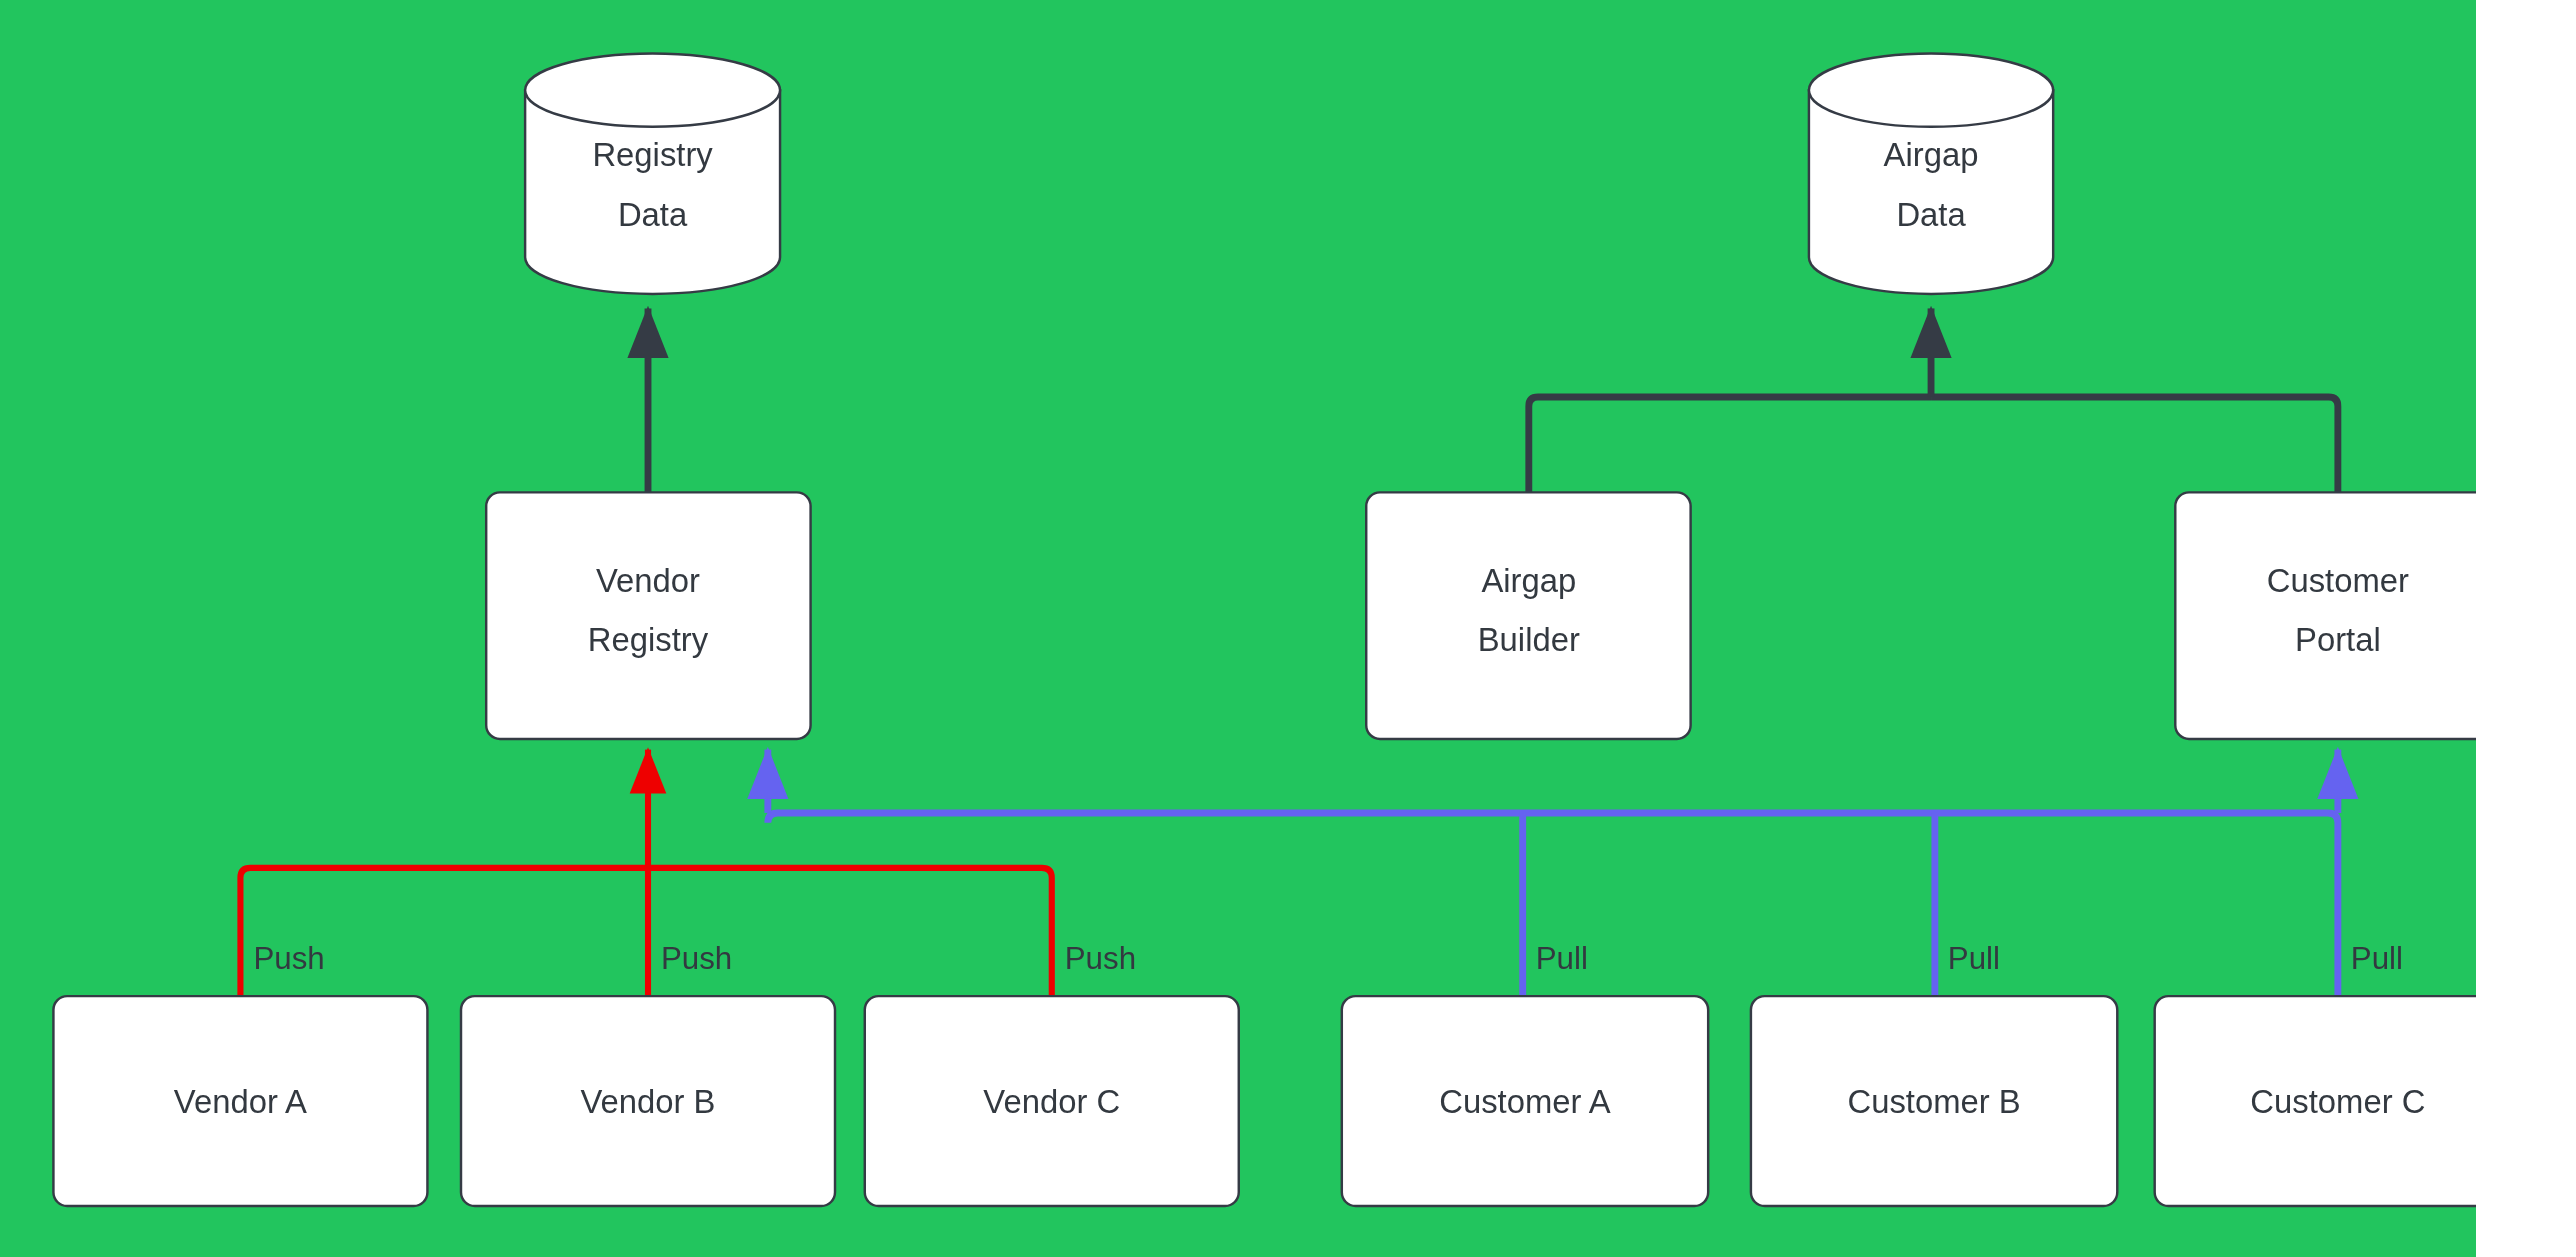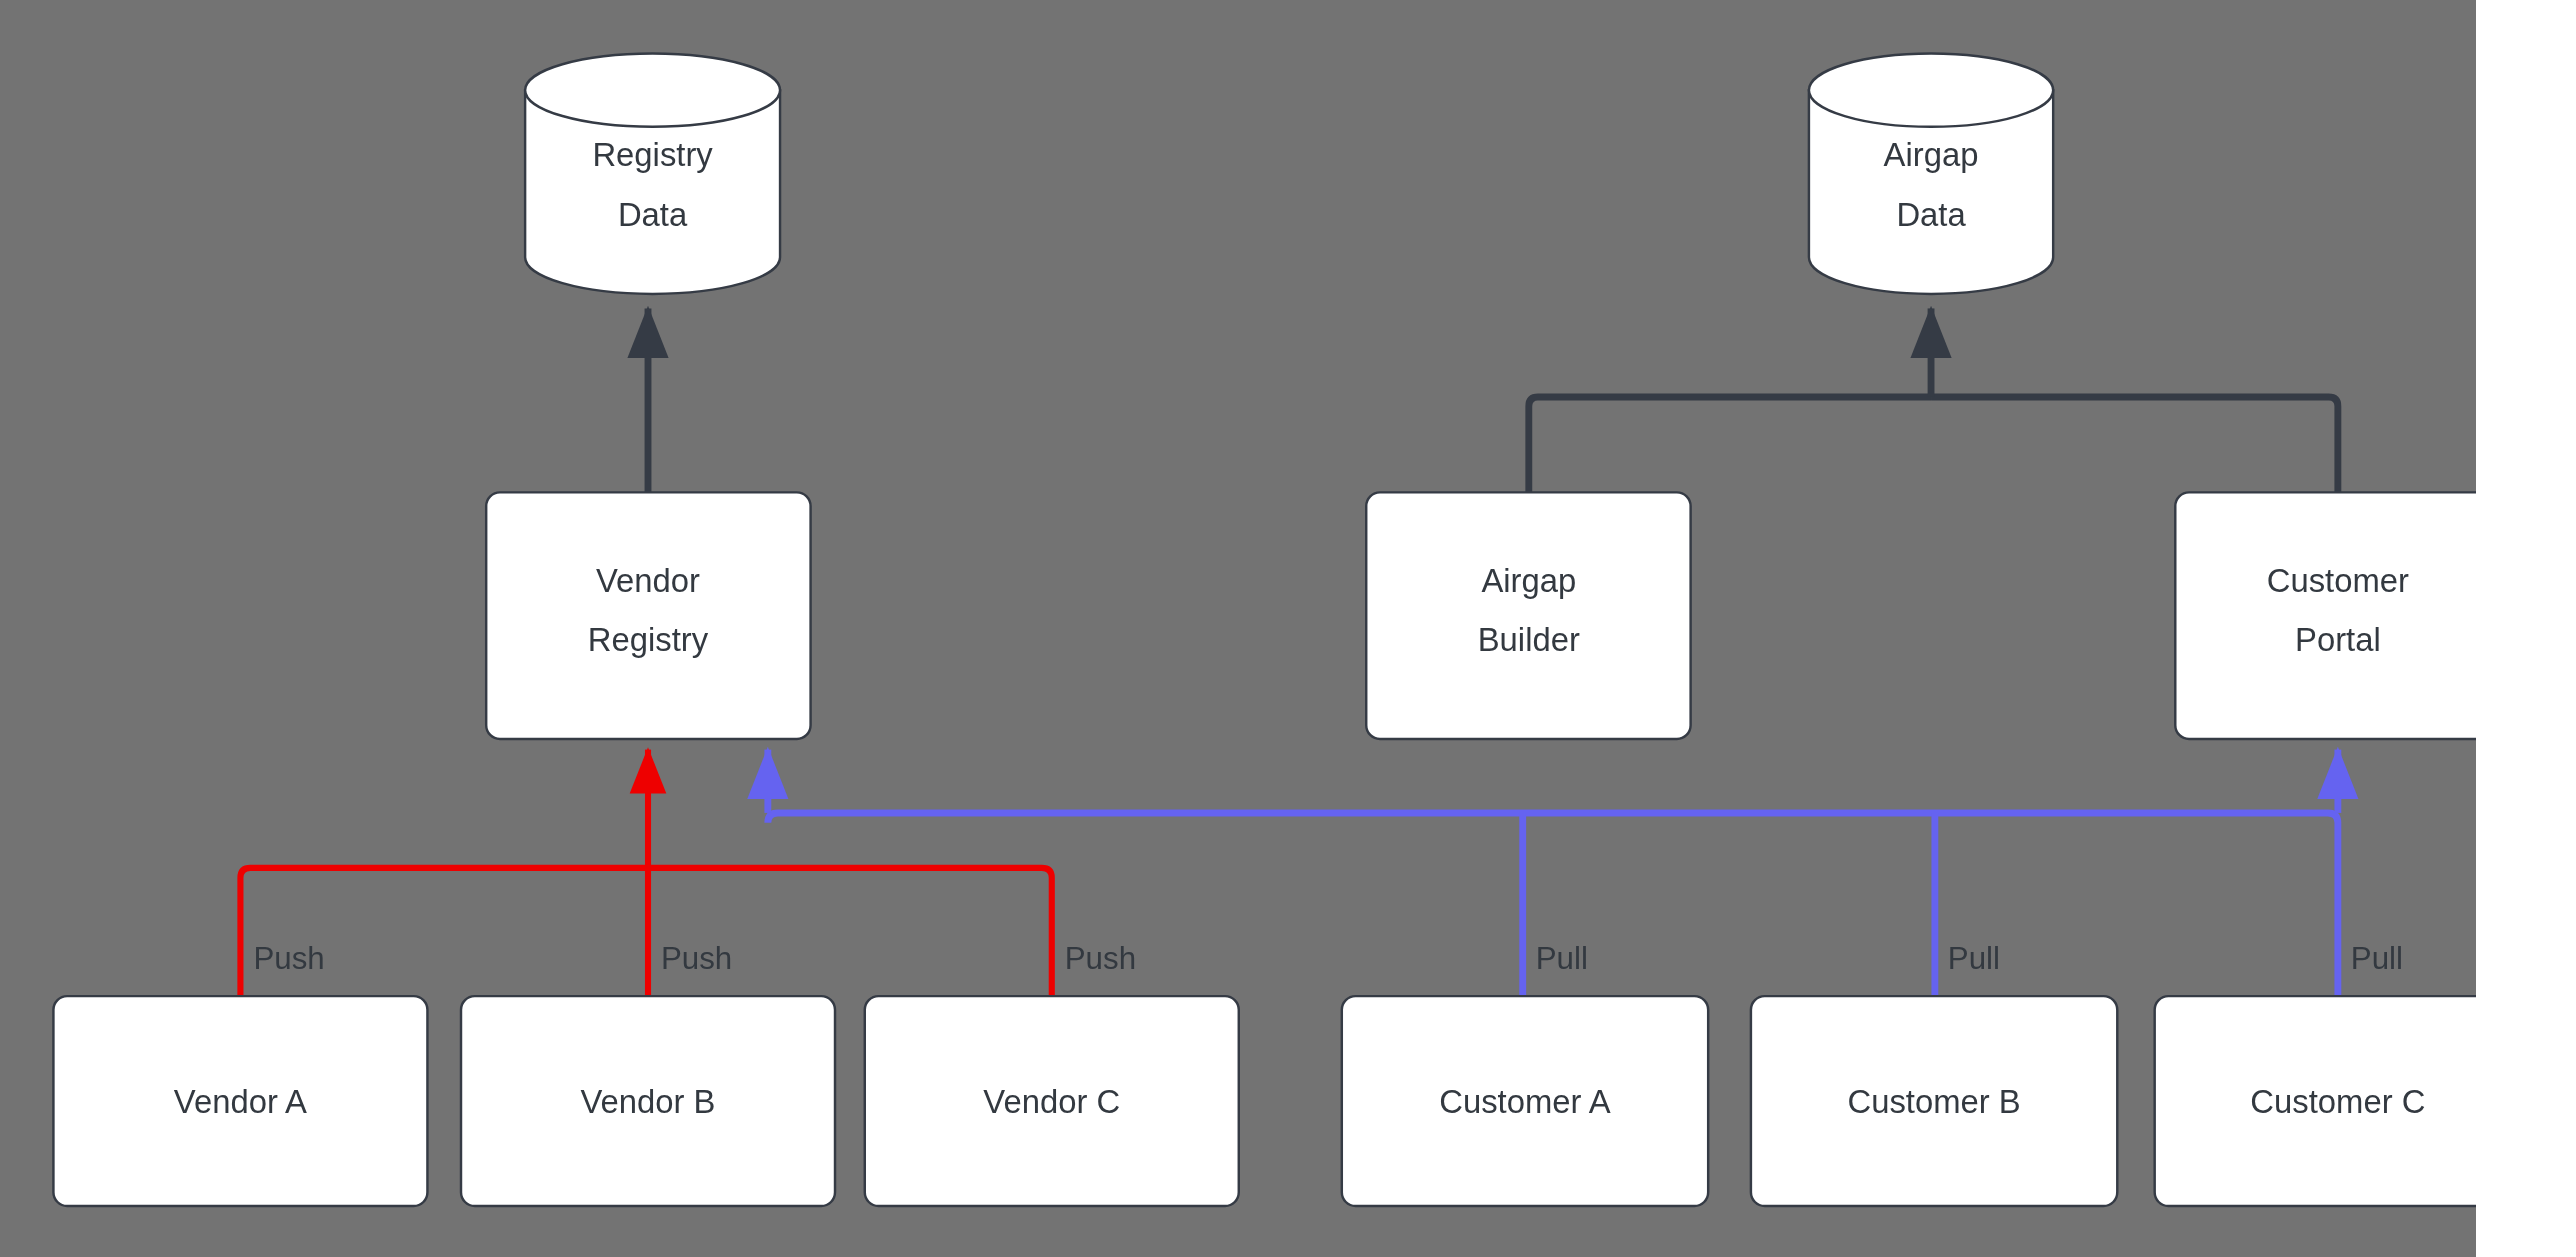--- a/index.html
+++ b/index.html
@@ -7,21 +7,21 @@
     padding: 0;
     background: #ffffff;
   }
   body {
     font-family: "Liberation Sans", sans-serif;
   }
   #canvas {
     position: relative;
     width: 2476px;
     height: 1258px;
-    background: #737373;
+    background: #22c55e;
     overflow: hidden;
   }
   #diagram-svg {
     position: absolute;
     top: 0;
     left: 0;
     width: 2576px;
     height: 1258px;
   }
   .node-label {

